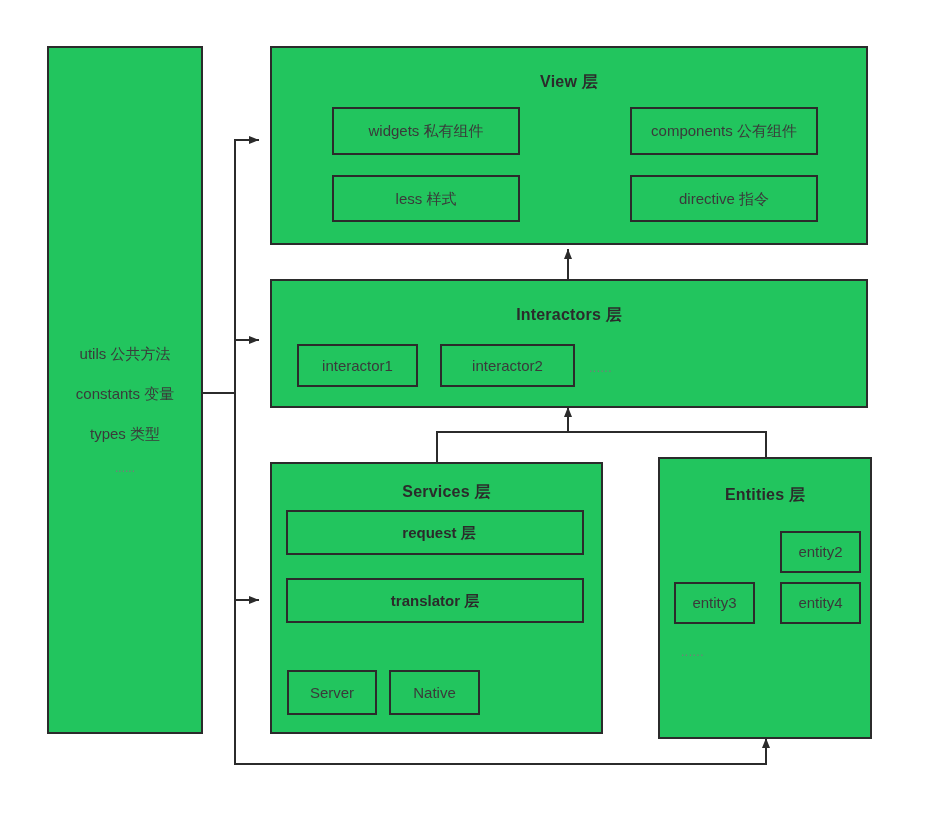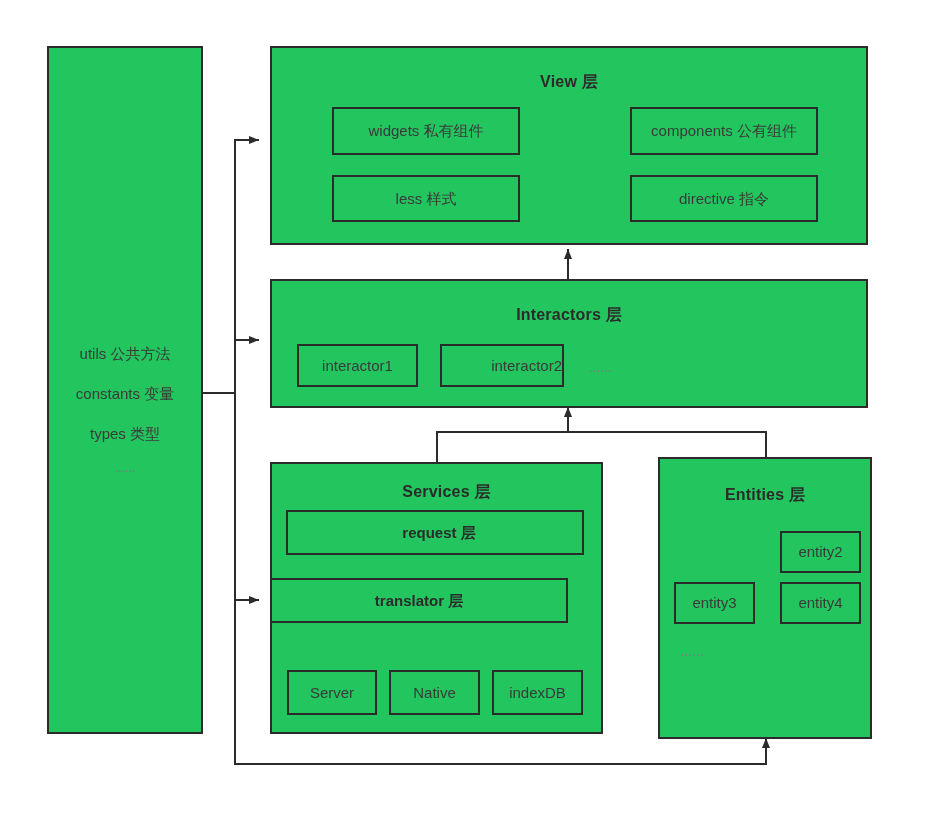--- a/index.html
+++ b/index.html
@@ -140,42 +140,39 @@
   <div class="box leaf" style="left:630px; top:175px; width:188px; height:47px;">
     <span>directive 指令</span>
   </div>
 
   <div class="box layer-box" style="left:270px; top:279px; width:598px; height:129px;">
     <div class="layer-title" style="top:24px;">Interactors 层</div>
   </div>
   <div class="box leaf" style="left:297px; top:344px; width:121px; height:43px;">
     <span>interactor1</span>
   </div>
-  <div class="box leaf" style="left:440px; top:344px; width:124px; height:43px;justify-content:flex-end;">
+  <div class="box leaf" style="left:440px; top:344px; width:135px; height:43px;">
     <span>interactor2</span>
   </div>
   <div class="ellipsis" style="left:589px; top:361px;">......</div>
 
   <div class="box layer-box" style="left:270px; top:462px; width:333px; height:272px;">
     <div class="layer-title" style="top:18px;padding-left:20px;">Services 层</div>
   </div>
   <div class="box leaf bold" style="left:286px; top:510px; width:298px; height:45px;padding-left:8px;">
     <span>request 层</span>
   </div>
-  <div class="box leaf bold" style="left:270px; top:578px; width:298px; height:45px;">
+  <div class="box leaf bold" style="left:286px; top:578px; width:298px; height:45px;">
     <span>translator 层</span>
   </div>
   <div class="box leaf" style="left:287px; top:670px; width:90px; height:45px;">
     <span>Server</span>
   </div>
   <div class="box leaf" style="left:389px; top:670px; width:91px; height:45px;">
     <span>Native</span>
-  </div>
-  <div class="box leaf" style="left:492px; top:670px; width:91px; height:45px;">
-    <span>indexDB</span>
   </div>
 
   <div class="box layer-box" style="left:658px; top:457px; width:214px; height:282px;">
     <div class="layer-title" style="top:26px;">Entities 层</div>
   </div>
   <div class="box leaf" style="left:780px; top:531px; width:81px; height:42px;">
     <span>entity2</span>
   </div>
   <div class="box leaf" style="left:674px; top:582px; width:81px; height:42px;">
     <span>entity3</span>

